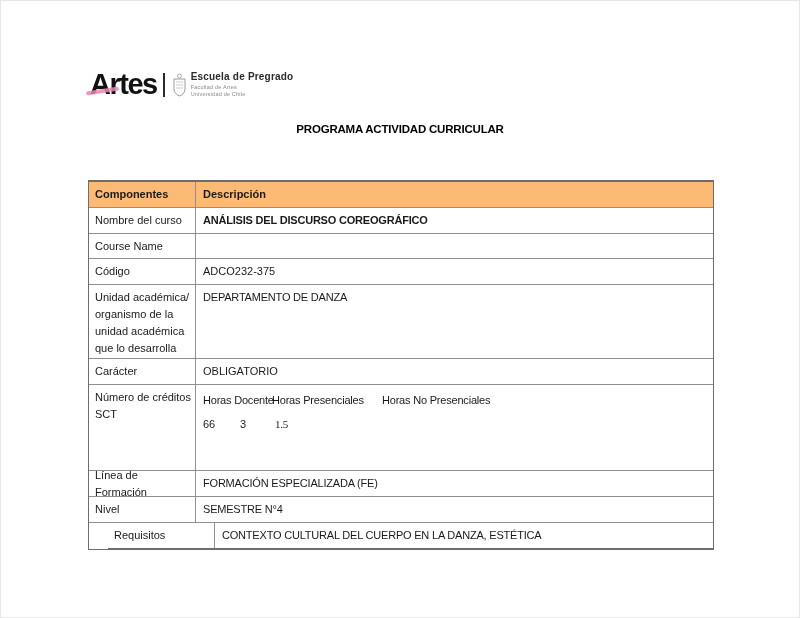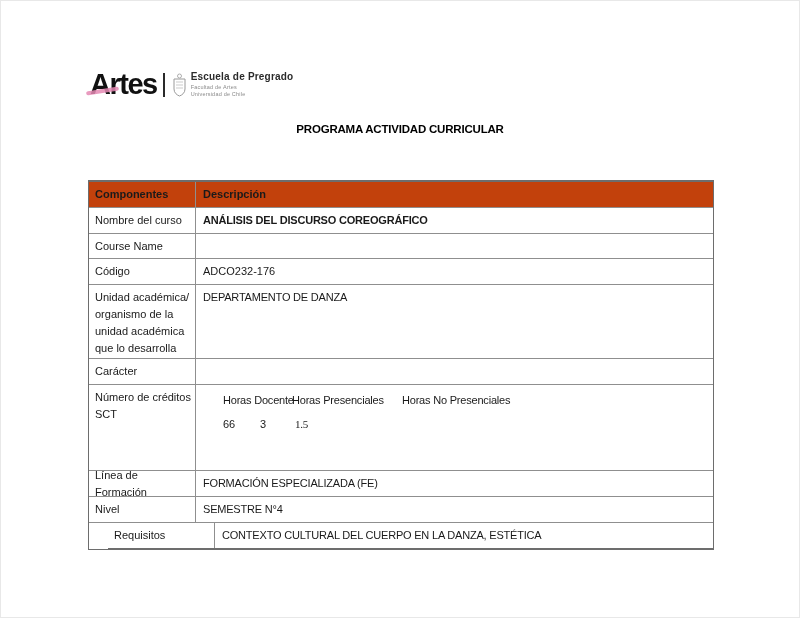--- a/index.html
+++ b/index.html
@@ -27,22 +27,22 @@
   
   .tbl{position:absolute;left:88px;top:180px;width:626px;
        border:1px solid #6d6d6d;border-top-width:2px;box-sizing:border-box;
        font-size:11px;}
   .row{display:flex;border-bottom:1px solid #8f8f8f;box-sizing:border-box;}
   .row:last-child{border-bottom:1px solid #6d6d6d;margin-left:19px;}
   .cell-l{width:107px;box-sizing:border-box;border-right:1px solid #8f8f8f;
           padding:0 4px 0 6px;display:flex;align-items:center;line-height:17px;}
   .cell-r{flex:1;box-sizing:border-box;padding-left:7px;display:flex;align-items:center;line-height:17px;}
   .top-align .cell-l,.top-align .cell-r{align-items:flex-start;padding-top:4px;}
-  .h26{height:26px;} .h25{height:25px;} .h74{height:74px;} .h86{height:86px;gap:20px;}
-  .hdr{background:#c2410c;font-weight:bold;}
+  .h26{height:26px;} .h25{height:25px;} .h74{height:74px;} .h86{height:86px;}
+  .hdr{background:#fdba74;font-weight:bold;}
   .bold-val{font-weight:bold;letter-spacing:-0.2px;}
   .caps-val{letter-spacing:-0.2px;}
 
   
   .credits-cell{position:relative;padding:0;}
   .credits-cell span{position:absolute;white-space:nowrap;letter-spacing:-0.2px;}
   .ch0{left:7px;top:7px;} .ch1{left:76px;top:7px;} .ch2{left:186px;top:7px;}
   .cv0{left:7px;top:31px;} .cv1{left:44px;top:31px;} .cv2{left:79px;top:31px;font-family:Liberation Serif, serif;}
 </style>
 </head>
@@ -82,30 +82,31 @@
     <div class="cell-r bold-val">ANÁLISIS DEL DISCURSO COREOGRÁFICO</div>
   </div>
 
   <div class="row h25">
     <div class="cell-l">Course Name</div>
     <div class="cell-r"></div>
   </div>
 
   <div class="row h26">
     <div class="cell-l">Código</div>
-    <div class="cell-r">ADCO232-176</div>
+    <div class="cell-r">ADCO232-375</div>
   </div>
 
   <div class="row h74 top-align">
     <div class="cell-l">Unidad académica/ organismo de la unidad académica que lo desarrolla</div>
     <div class="cell-r caps-val">DEPARTAMENTO DE DANZA</div>
   </div>
 
   <div class="row h26">
     <div class="cell-l">Carácter</div>
+    <div class="cell-r">OBLIGATORIO</div>
   </div>
 
   <div class="row h86 top-align">
     <div class="cell-l">Número de créditos SCT</div>
     <div class="cell-r credits-cell">
       <span class="ch0">Horas Docente</span>
       <span class="ch1">Horas Presenciales</span>
       <span class="ch2">Horas No Presenciales</span>
       <span class="cv0">66</span>
       <span class="cv1">3</span>

